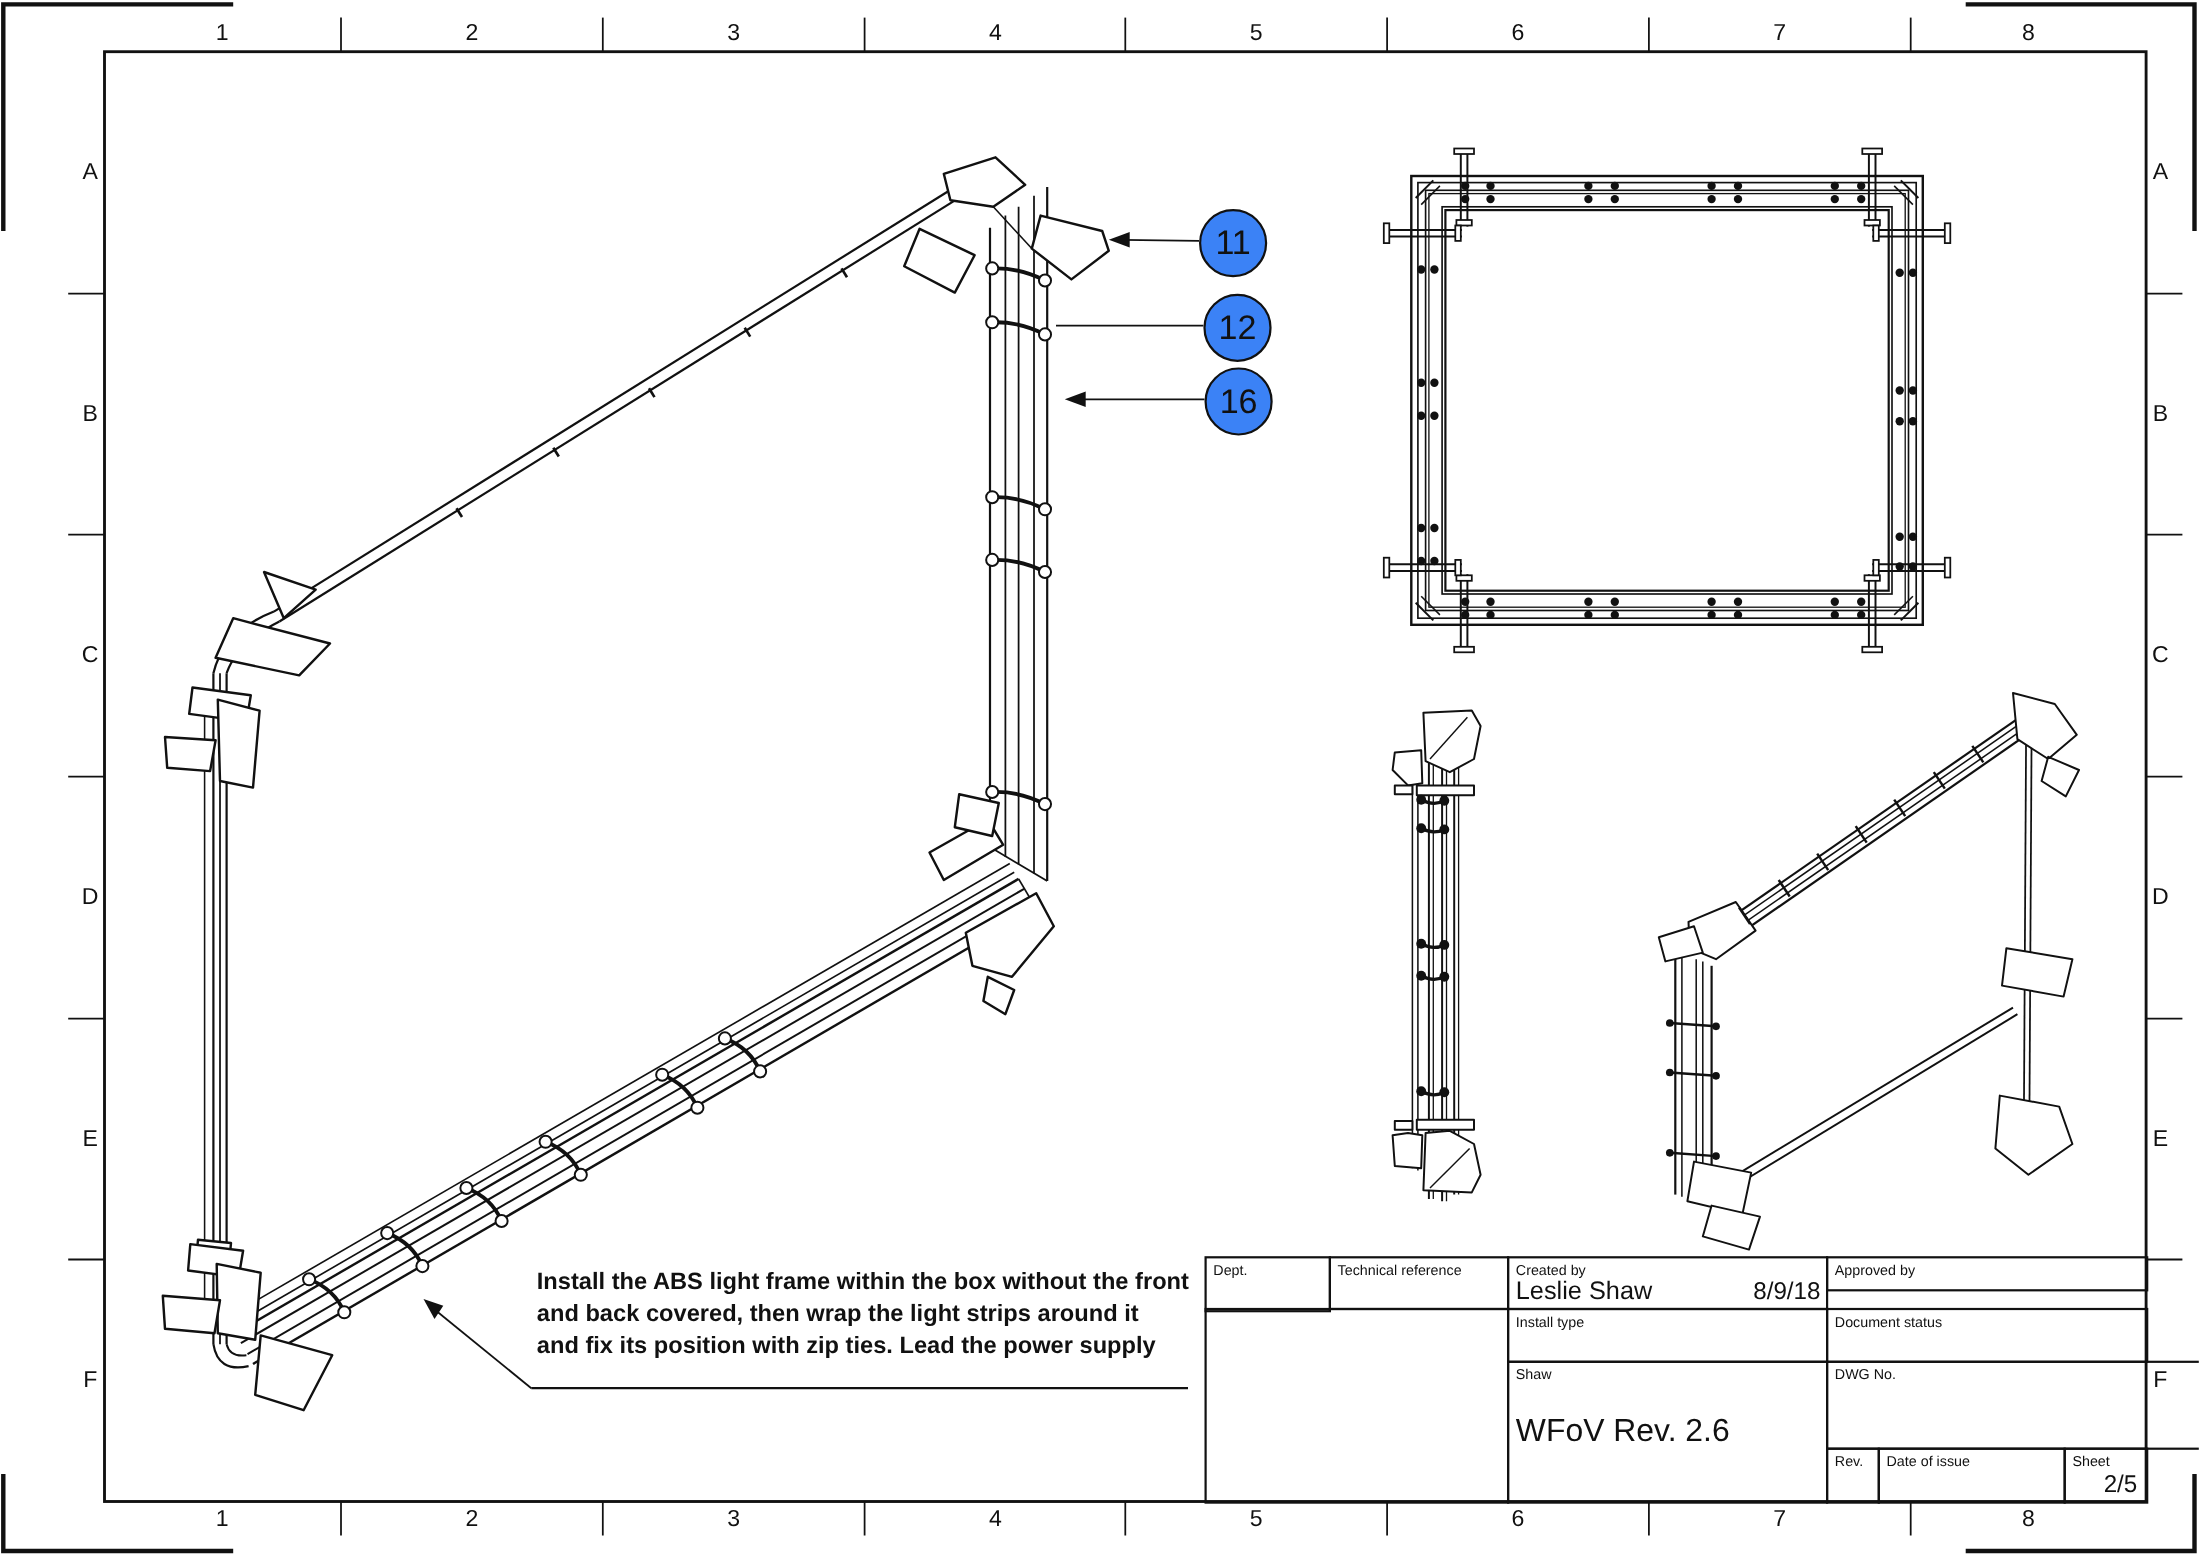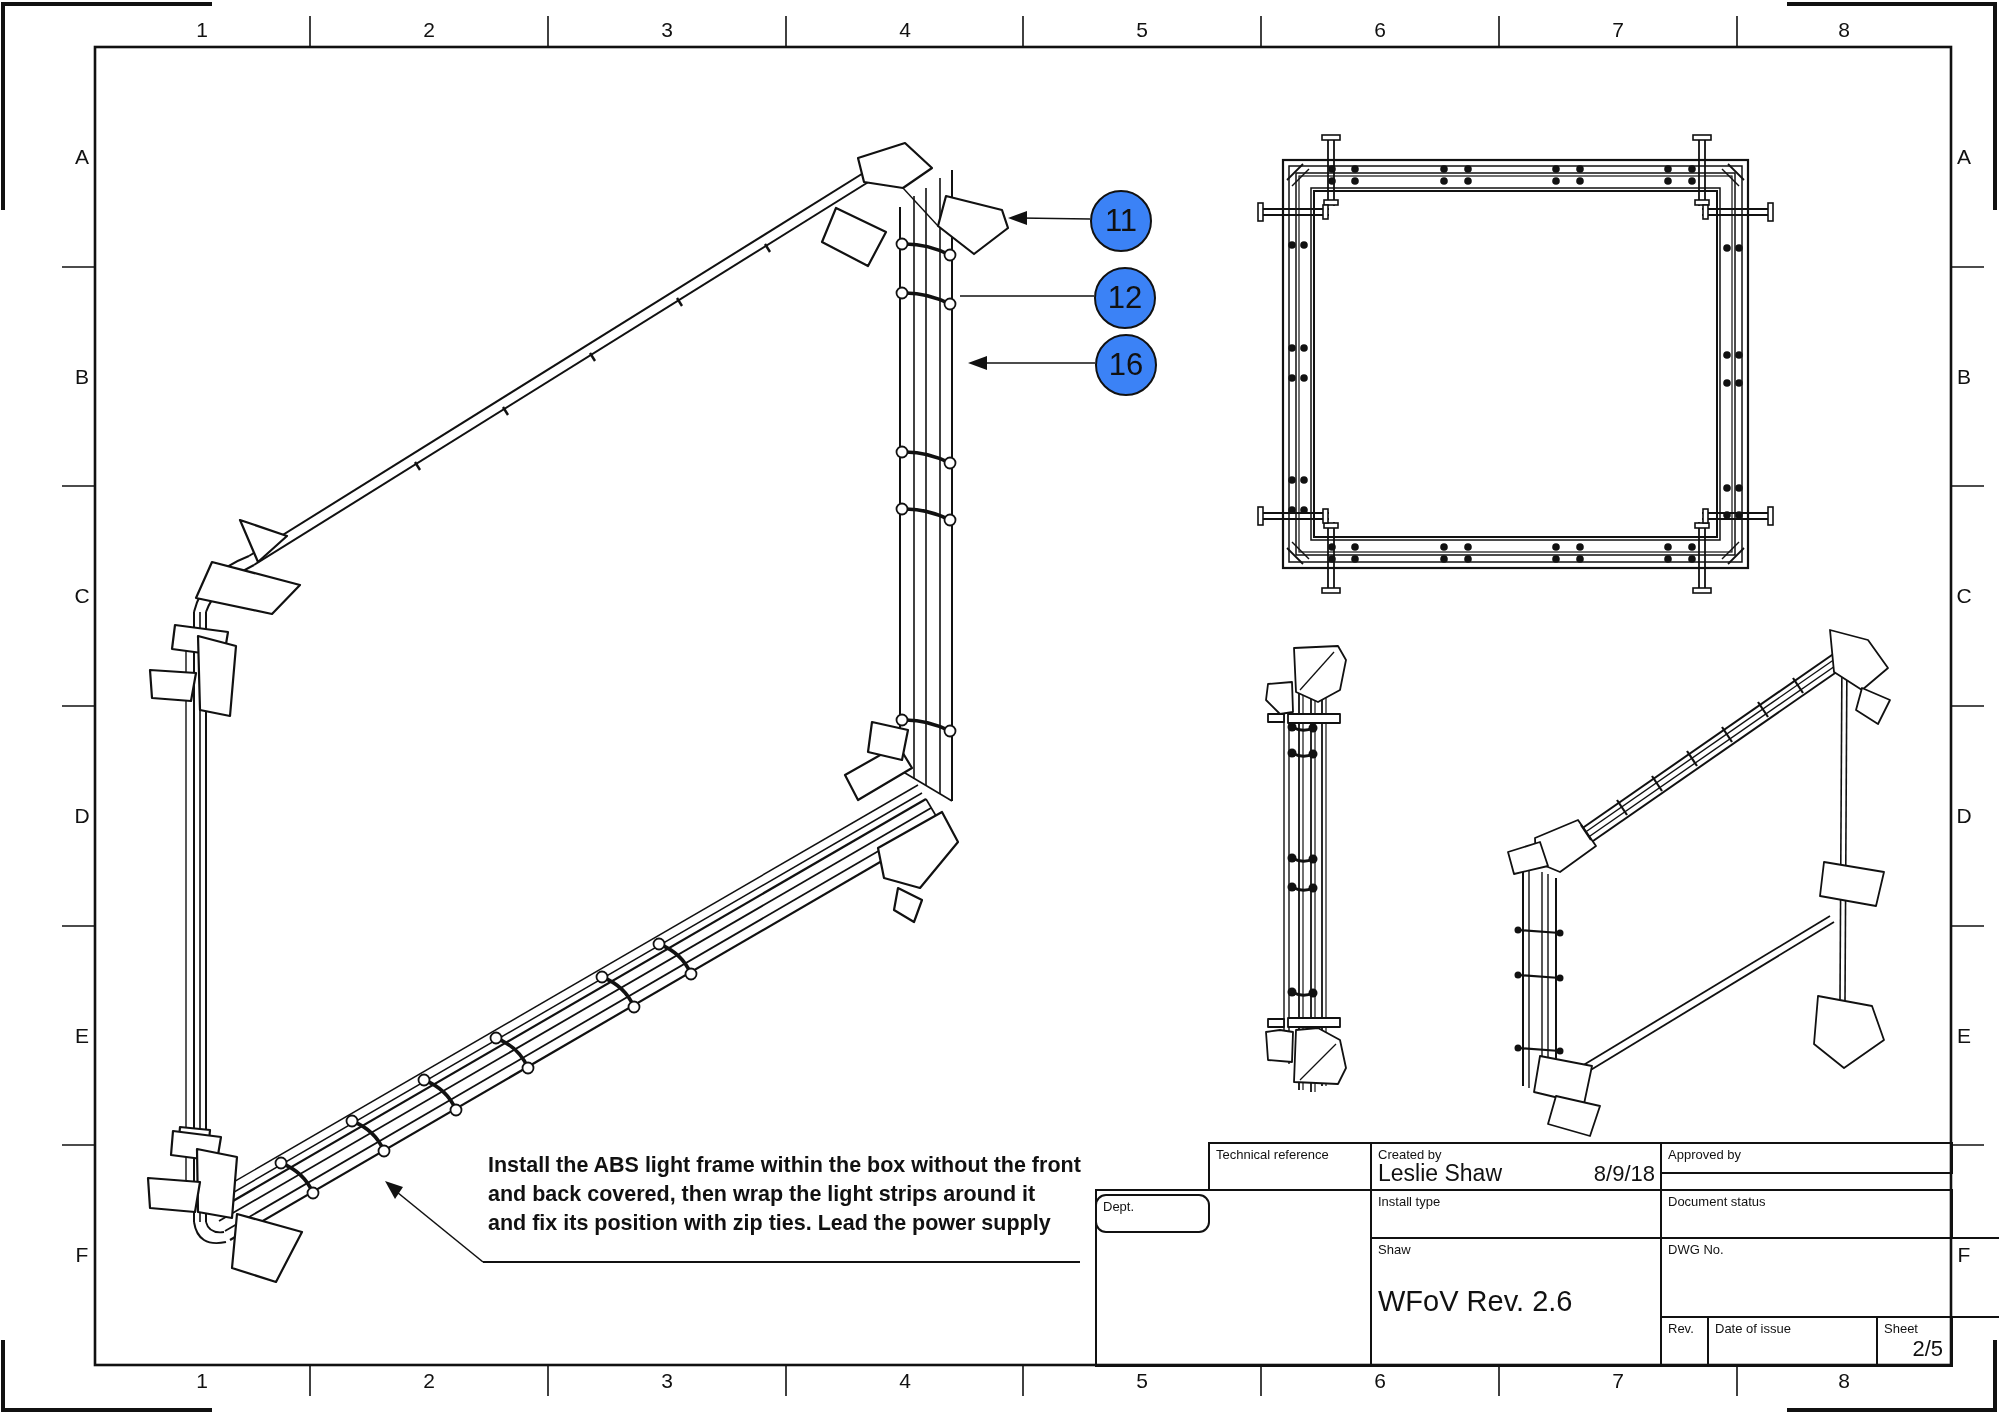--- a/index.html
+++ b/index.html
@@ -408,21 +408,21 @@
     <span>16</span>
   </div>
 
   <div class="note" id="note-block">
       <div>Install the ABS light frame within the box without the front</div>
       <div>and back covered, then wrap the light strips around it</div>
       <div>and fix its position with zip ties. Lead the power supply</div>
     </div>
 
   <div>
-    <div class="tb-cell" style="left:1095px;top:1194px;width:115px;height:39px;border-radius:11px;">
+    <div class="tb-cell" style="left:1095px;top:1142px;width:115px;height:51px;">
       <span class="tb-label">Dept.</span>
     </div>
     <div class="tb-cell" style="left:1208px;top:1142px;width:164px;height:49px;">
       <span class="tb-label">Technical reference</span>
     </div>
     <div class="tb-cell" style="left:1370px;top:1142px;width:292px;height:49px;">
       <span class="tb-label">Created by</span>
       <span class="tb-big">Leslie Shaw</span>
       <span class="tb-date">8/9/18</span>
     </div>

